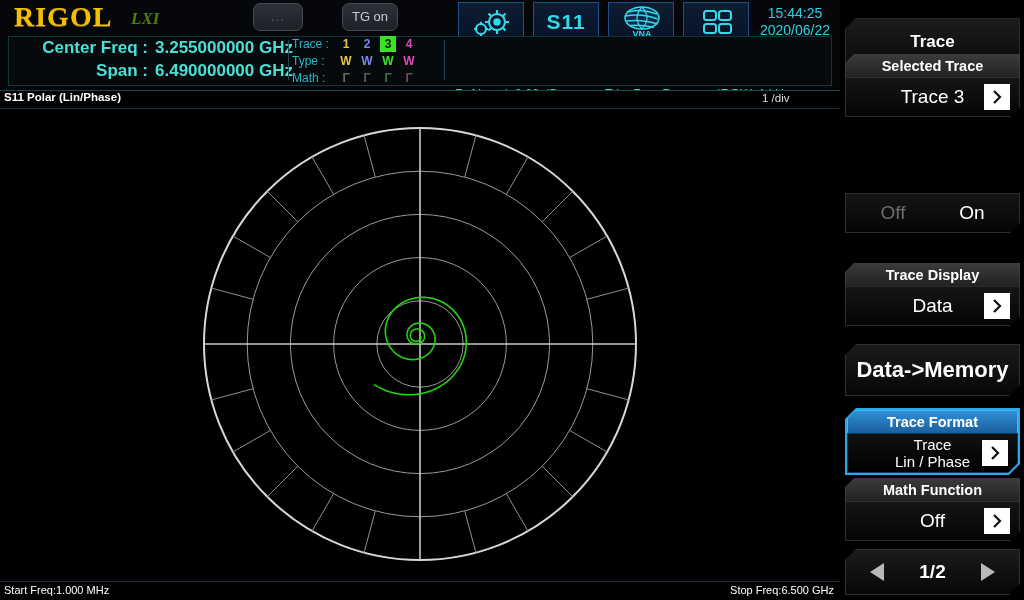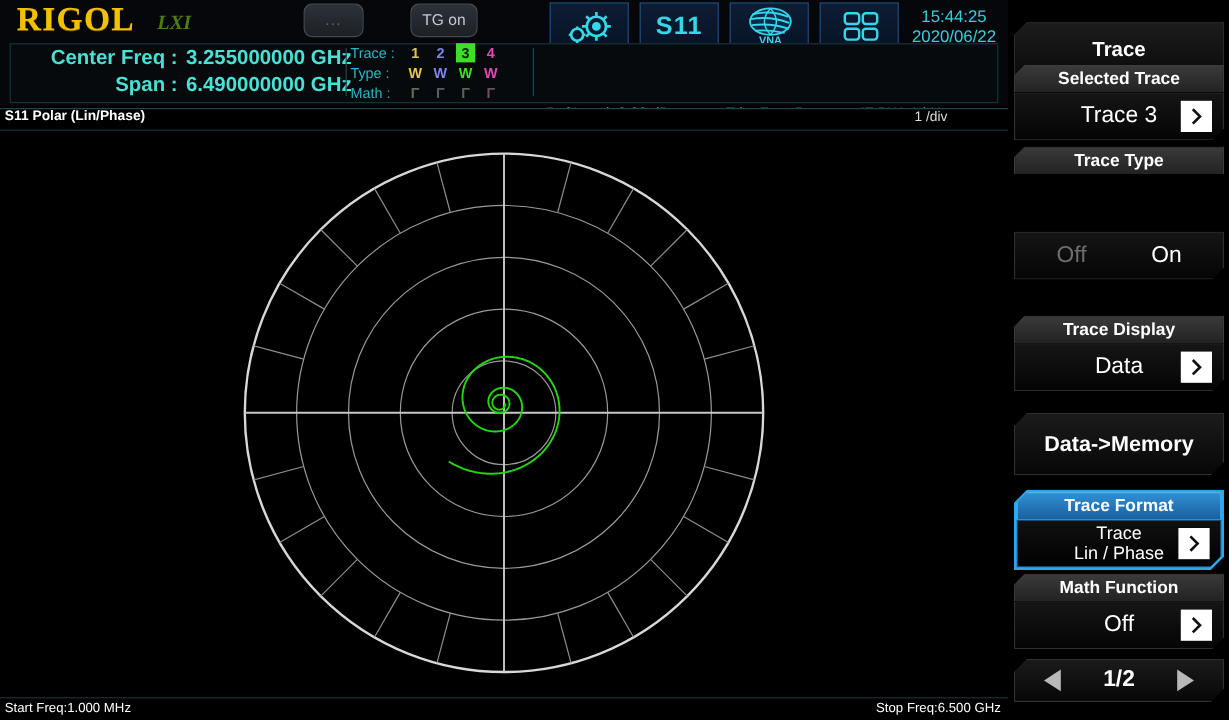--- a/index.html
+++ b/index.html
@@ -114,31 +114,31 @@
     justify-content:center;font-size:19px;}
   .toggle .off{left:14px;width:66px;color:#6d6d6d;}
   .toggle .on{right:14px;width:66px;color:#ffffff;}
 
   .bigbtn{position:relative;height:52px;background:linear-gradient(#1b1b1b,#070707);
     border:1px solid #303030;box-sizing:border-box;
     -webkit-clip-path:polygon(11px 0,100% 0,100% calc(100% - 11px),calc(100% - 11px) 100%,0 100%,0 11px);
     clip-path:polygon(11px 0,100% 0,100% calc(100% - 11px),calc(100% - 11px) 100%,0 100%,0 11px);}
   .bigbtn span{position:absolute;left:0;top:0;width:100%;height:100%;
     display:flex;align-items:center;justify-content:center;
-    font-size:18px;font-weight:bold;color:#ffffff;}
+    font-size:22px;font-weight:bold;color:#ffffff;}
 
   
   .soft.hl{padding:2px;background:#2aa8e8;
     -webkit-clip-path:polygon(11px 0,100% 0,100% calc(100% - 11px),calc(100% - 11px) 100%,0 100%,0 11px);
     clip-path:polygon(11px 0,100% 0,100% calc(100% - 11px),calc(100% - 11px) 100%,0 100%,0 11px);}
   .soft.hl .cap{background:linear-gradient(#2f8fd4,#1a5f9e);border-color:#49b5f0;}
   .soft.hl .cap span{color:#ffffff;}
   .soft.hl .body{background:linear-gradient(#111111,#000000);border-color:#0b3b63;}
 
-  .pager{position:relative;height:36px;background:linear-gradient(#1b1b1b,#070707);
+  .pager{position:relative;height:46px;background:linear-gradient(#1b1b1b,#070707);
     border:1px solid #303030;box-sizing:border-box;
     -webkit-clip-path:polygon(11px 0,100% 0,100% calc(100% - 11px),calc(100% - 11px) 100%,0 100%,0 11px);
     clip-path:polygon(11px 0,100% 0,100% calc(100% - 11px),calc(100% - 11px) 100%,0 100%,0 11px);}
   .pager .pg{position:absolute;left:0;top:0;width:100%;height:100%;
     display:flex;align-items:center;justify-content:center;
     font-size:19px;font-weight:bold;color:#ffffff;}
   .pager .arr{position:absolute;top:50%;margin-top:-9px;width:0;height:0;}
   .pager .arrL{left:24px;border-top:9px solid transparent;border-bottom:9px solid transparent;
     border-right:14px solid #b9b9b9;}
   .pager .arrR{right:24px;border-top:9px solid transparent;border-bottom:9px solid transparent;
@@ -314,23 +314,20 @@
             <svg width="14" height="16" viewBox="0 0 14 16">
                 <path d="M4 2 L10 8 L4 14" fill="none" stroke="#111" stroke-width="2.2"></path>
               </svg>
           </div>
         </div>
       </div>
     </div>
 
     <div class="mitem" style="top:122px;">
       <div class="soft">
-        <div class="cap">
-            <span>Trace Type</span>
-          </div>
       </div>
     </div>
 
     <div class="mitem" style="top:193px;">
       <div class="soft">
         <div class="toggle">
           <div class="opt off">Off</div>
           <div class="opt on">On</div>
         </div>
       </div>

